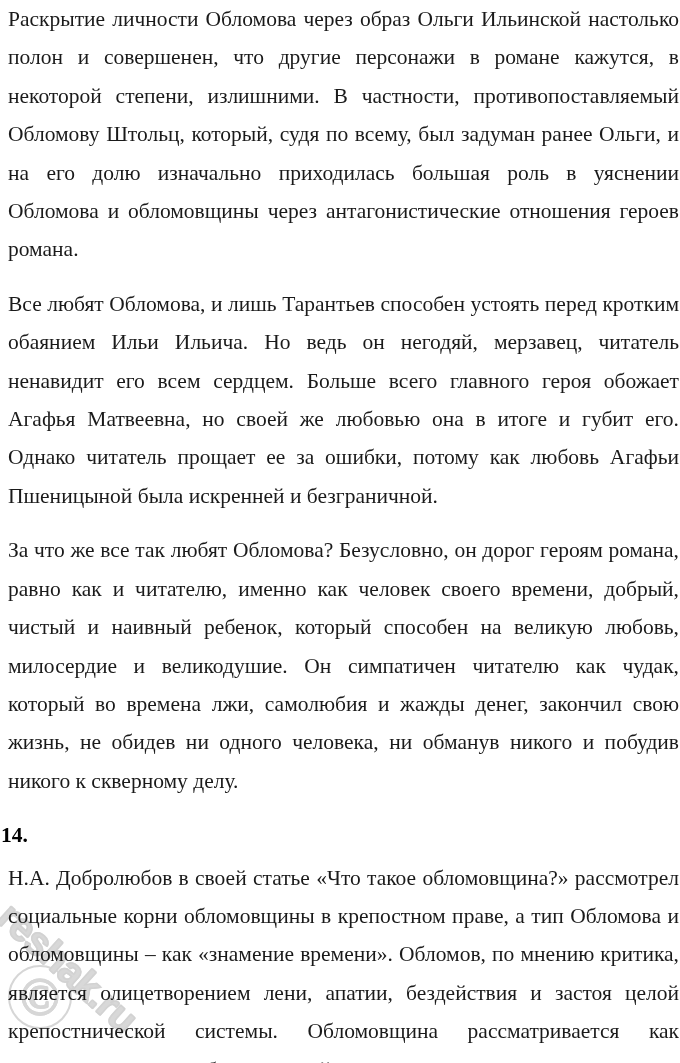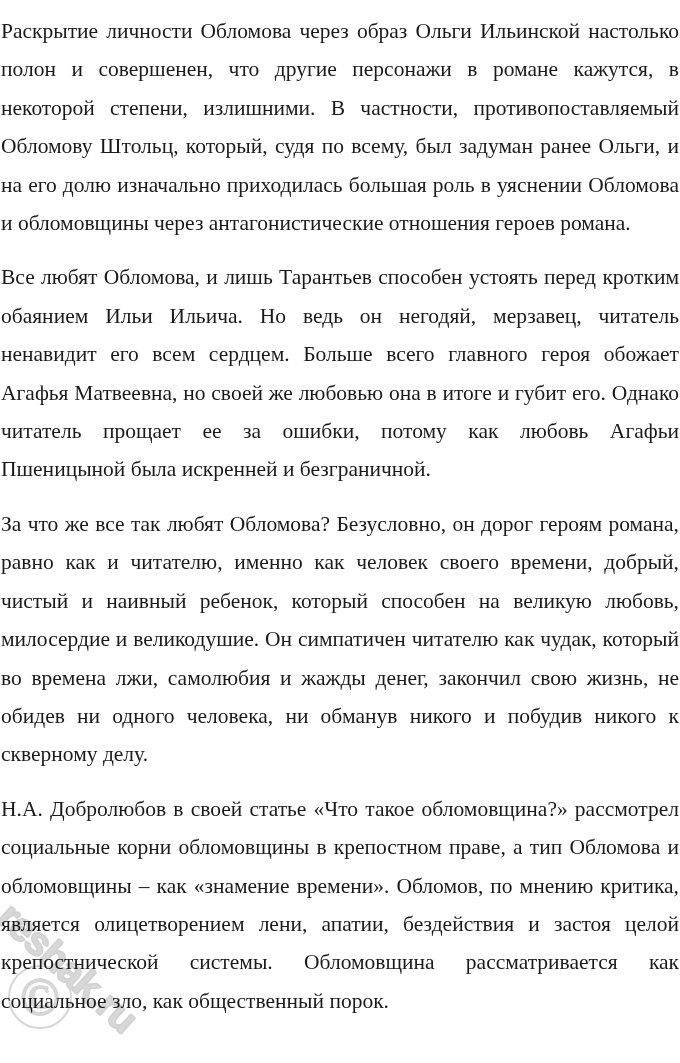--- a/index.html
+++ b/index.html
@@ -84,21 +84,22 @@
     z-index: 2;
     padding: 0 1px 0 1px;
   }
 
   .para {
     font-size: 21.5px;
     line-height: 38.4px;
     color: #1a1a1a;
     text-align: justify;
     text-justify: inter-word;
-    margin: 12px 0 16px 0;
+    margin: 0 0 16px 0;
+    padding-left: 7px;
     -webkit-font-smoothing: none;
   }
 
   .para:last-child {
     margin-bottom: 0;
   }
 
   .section-number {
     font-size: 21.5px;
     line-height: 38.4px;
@@ -120,18 +121,19 @@
   </div>
 
   <div id="content">
 
     <p class="para">Раскрытие личности Обломова через образ Ольги Ильинской настолько полон и совершенен, что другие персонажи в романе кажутся, в некоторой степени, излишними. В частности, противопоставляемый Обломову Штольц, который, судя по всему, был задуман ранее Ольги, и на его долю изначально приходилась большая роль в уяснении Обломова и обломовщины через антагонистические отношения героев романа.</p>
 
     <p class="para">Все любят Обломова, и лишь Тарантьев способен устоять перед кротким обаянием Ильи Ильича. Но ведь он негодяй, мерзавец, читатель ненавидит его всем сердцем. Больше всего главного героя обожает Агафья Матвеевна, но своей же любовью она в итоге и губит его. Однако читатель прощает ее за ошибки, потому как любовь Агафьи Пшеницыной была искренней и безграничной.</p>
 
     <p class="para">За что же все так любят Обломова? Безусловно, он дорог героям романа, равно как и читателю, именно как человек своего времени, добрый, чистый и наивный ребенок, который способен на великую любовь, милосердие и великодушие. Он симпатичен читателю как чудак, который во времена лжи, самолюбия и жажды денег, закончил свою жизнь, не обидев ни одного человека, ни обманув никого и побудив никого к скверному делу.</p>
 
+    <p class="section-number">14.</p>
 
     <p class="para">Н.А. Добролюбов в своей статье «Что такое обломовщина?» рассмотрел социальные корни обломовщины в крепостном праве, а тип Обломова и обломовщины – как «знамение времени». Обломов, по мнению критика, является олицетворением лени, апатии, бездействия и застоя целой крепостнической системы. Обломовщина рассматривается как социальное зло, как общественный порок.</p>
 
   </div>
 
 </div>
 
 </body></html>

